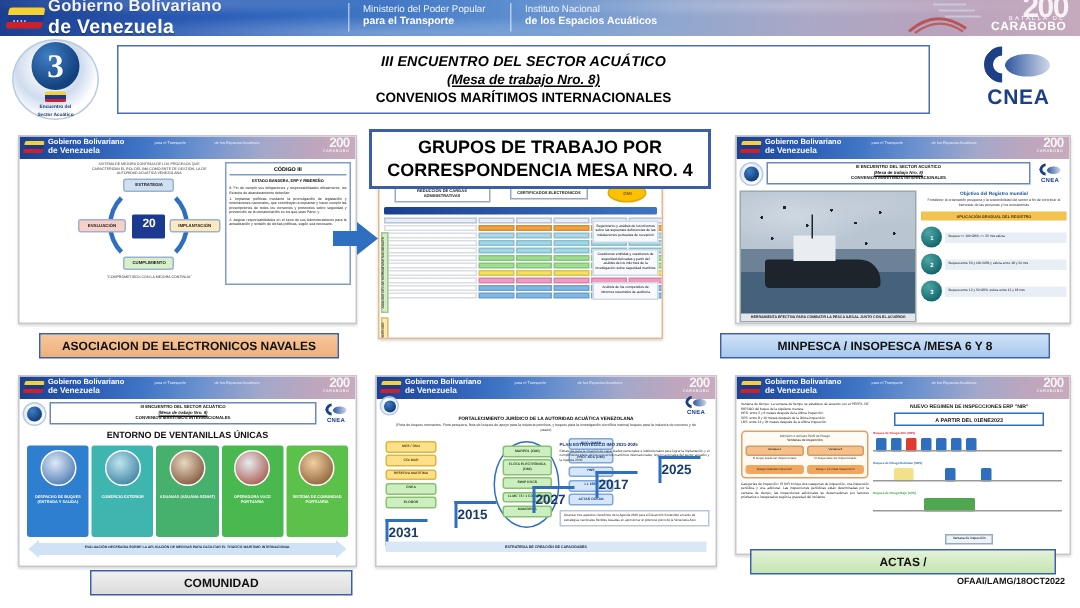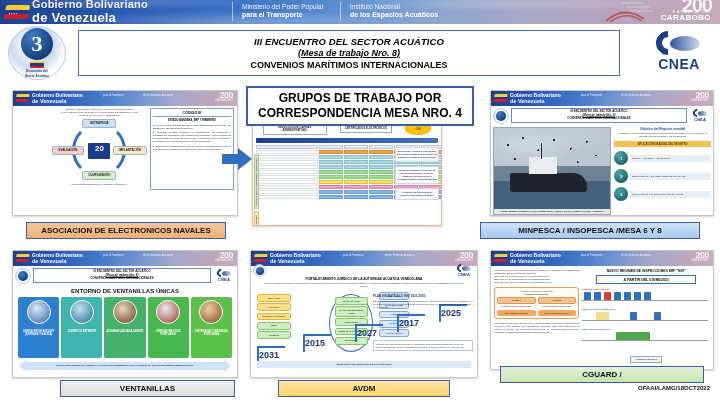--- a/index.html
+++ b/index.html
@@ -579,21 +579,21 @@
         <div class="lb">SISTEMA DE COMUNIDAD PORTUARIA</div>
       </div>
     </div>
     <div class="bl-arrow">
       <div class="lt"></div>
       <div class="bar"></div>
       <div class="rt"></div>
       <div class="atxt">EVALUACIÓN NECESARIA SOBRE LA APLICACIÓN DE MEDIDAS PARA FACILITAR EL TRÁFICO MARÍTIMO INTERNACIONAL</div>
     </div>
   </div>
-  <div class="cap-btn cap-col">VENTANILLAS</div>
+  <div class="cap-btn cap-col">COMUNIDAD</div>
 
   <div class="slide s-bc">
     <div class="mini-banner">
       <div class="mf"></div>
       <div class="mt">
         <span>Gobierno Bolivariano</span>
         <small>de Venezuela</small>
       </div>
       <div class="ms" style="left:92px;">para el Transporte</div>
       <div class="ms" style="left:134px;">de los Espacios Acuáticos</div>
@@ -659,21 +659,20 @@
 
       <div class="bc-rt-h">PLAN ESTRATÉGICO IMO 2021-2025</div>
       <div class="bc-rt-p">Estrategia para la creación de capacidades personales e institucionales para lograr la implantación y el cumplimiento pleno de los convenios marítimos internacionales, leyes nacionales del sector acuático y la Agenda 2030.</div>
       <div class="bc-note">Alcanzar tres aspectos clave/hitos de la Agenda 2030 para el Desarrollo Sostenible a través de estrategias nacionales flexibles basadas en aprovechar el potencial pleno de la Venezuela Azul.</div>
 
       <div class="bc-footarrow">
         <span>ESTRATEGIA DE CREACIÓN DE CAPACIDADES</span>
       </div>
     </div>
   </div>
-  <div class="cap-btn cap-avdm">AVDM</div>
 
   <div class="slide s-br">
     <div class="mini-banner">
       <div class="mf"></div>
       <div class="mt">
         <span>Gobierno Bolivariano</span>
         <small>de Venezuela</small>
       </div>
       <div class="ms" style="left:90px;">para el Transporte</div>
       <div class="ms" style="left:130px;">de los Espacios Acuáticos</div>
@@ -743,16 +742,16 @@
           </div>
           <div class="axis"></div>
         </div>
 
         <div class="br-caption">
           <span>Ventana de inspección</span>
         </div>
       </div>
     </div>
   </div>
-  <div class="cap-btn cap-cg">CGUARD /</div>
+  <div class="cap-btn cap-cg">ACTAS /</div>
   <div class="cap-ofaai">OFAAI/LAMG/18OCT2022</div>
 
 </div>
 
 </body></html>

